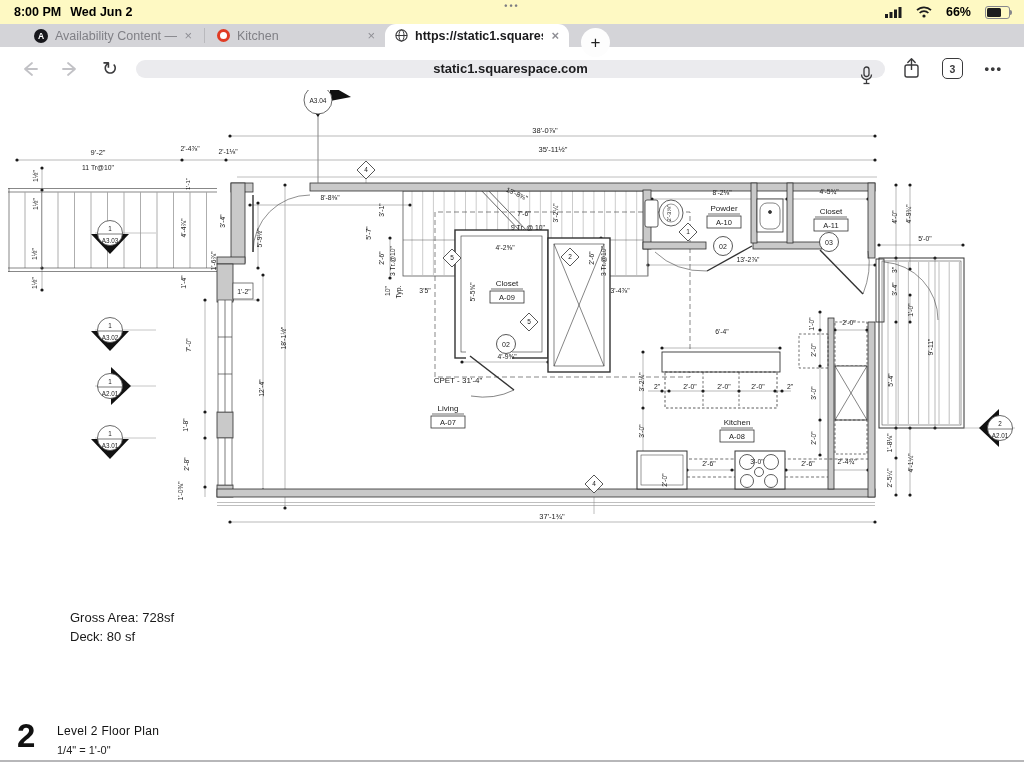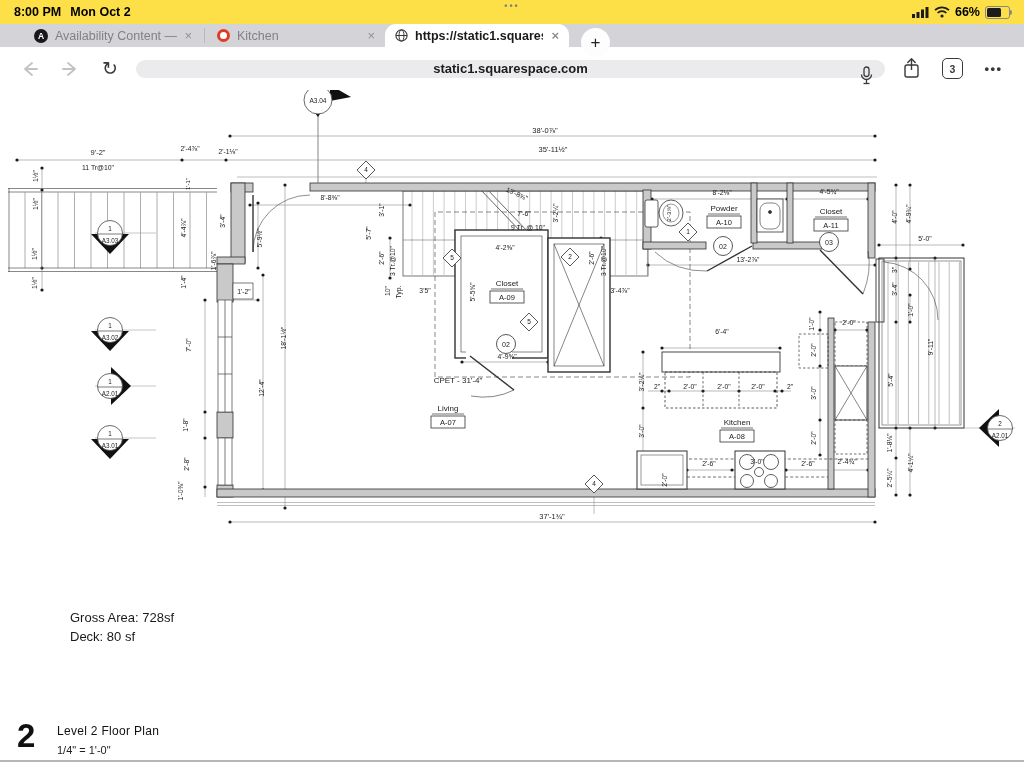--- a/index.html
+++ b/index.html
@@ -1,24 +1,24 @@
 <!DOCTYPE html>
 <html><head>
 <meta charset="utf-8">
 <style>
   html,body{margin:0;padding:0;}
   body{width:1024px;height:767px;overflow:hidden;background:#fff;
        font-family:"Liberation Sans",sans-serif;-webkit-font-smoothing:antialiased;position:relative;}
   
-  .status-bar{height:24px;background:#fde047;display:flex;align-items:center;
+  .status-bar{height:24px;background:#fef9c3;display:flex;align-items:center;
               padding:0 14px;font-size:12.5px;font-weight:700;color:#000;position:relative;}
   .status-left{display:flex;gap:9px;}
   .top-dots{position:absolute;left:0;right:0;text-align:center;top:1px;color:#7c7c82;
             font-size:9px;letter-spacing:2px;font-weight:700;}
-  .status-right{margin-left:auto;display:flex;align-items:center;gap:5px;}
+  .status-right{margin-left:auto;display:flex;align-items:center;gap:14px;}
   .battery{width:23px;height:11px;border:1px solid #87878c;border-radius:3px;position:relative;}
   .battery .fill{position:absolute;left:1px;top:1px;bottom:1px;width:62%;background:#1c1c1e;border-radius:1.5px;}
   .battery .nub{position:absolute;right:-3px;top:3px;width:2px;height:5px;background:#87878c;border-radius:0 2px 2px 0;}
   
   .tab-bar{height:23px;background:#d4d4d8;display:flex;align-items:stretch;padding-left:24px;}
   .tab{display:flex;align-items:center;gap:7px;font-size:12.5px;color:#808086;padding:0 10px;}
   .tab .title{white-space:nowrap;overflow:hidden;max-width:128px;}
   .tab .close{color:#8f8f95;font-size:13px;margin-left:auto;cursor:default;}
   .tab.inactive{width:158px;}
   .tab.active{background:#fff;border-radius:11px 11px 0 0;color:#1a1a1c;font-weight:700;width:164px;}
@@ -47,21 +47,21 @@
   .sheet-title{position:absolute;left:57px;top:634px;font-size:12px;color:#111;letter-spacing:.3px;}
   .sheet-scale{position:absolute;left:57px;top:654px;font-size:11px;color:#222;}
   .page-edge{position:absolute;left:0;top:670px;width:1024px;height:2px;background:#b7b7b9;}
 </style>
 </head>
 <body>
 
 <div class="status-bar">
   <div class="status-left">
     <span>8:00 PM</span>
-    <span>Mon Oct 2</span>
+    <span>Wed Jun 2</span>
   </div>
   <div class="top-dots">•••</div>
   <div class="status-right">
     <svg width="17" height="11">
       <rect x="0" y="7" width="3" height="4" fill="#1c1c1e"></rect>
         <rect x="4.5" y="5" width="3" height="6" fill="#1c1c1e"></rect>
       <rect x="9" y="2.5" width="3" height="8.5" fill="#1c1c1e"></rect>
         <rect x="13.5" y="0" width="3" height="11" fill="#1c1c1e"></rect>
     </svg>
     <svg width="16" height="12" viewBox="0 0 16 12">

